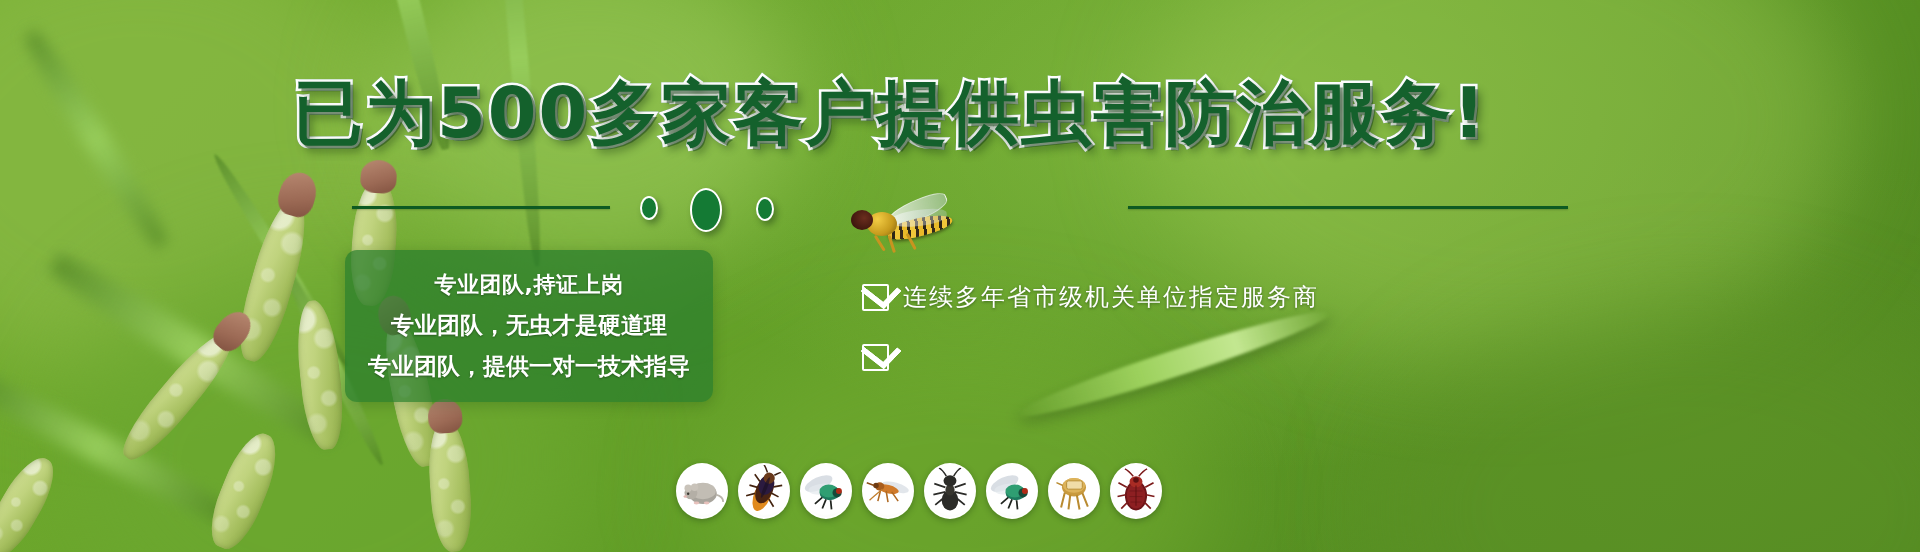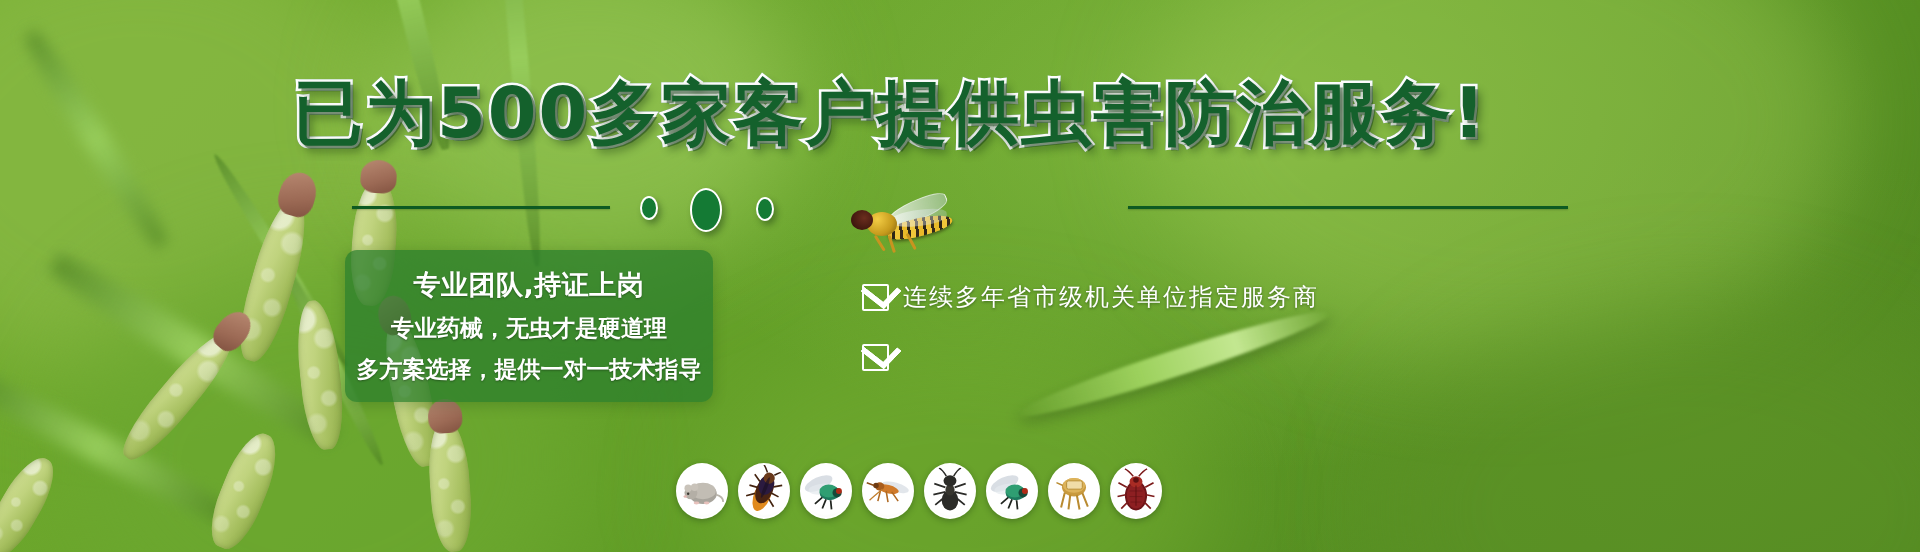--- a/index.html
+++ b/index.html
@@ -114,21 +114,21 @@
     border-radius:12px;
     display:flex; flex-direction:column; justify-content:center; align-items:center;
     gap:10px;
     box-shadow:0 3px 14px rgba(20,50,15,.22);
   }
   #panel .pline{
     color:#fff; font-family:"DejaVu Sans", sans-serif;
     font-weight:bold; white-space:nowrap;
     text-shadow:0 1px 2px rgba(0,0,0,.35);
   }
-  #panel .p1{ font-size:27px; letter-spacing:.5px; }
+  #panel .p1{ font-size:22px; letter-spacing:.5px; }
   #panel .p2{ font-size:23px; }
   #panel .p3{ font-size:23px; }
 
   
   #hoverfly{ position:absolute; left:845px; top:196px; width:120px; height:62px; }
   .hf-abd{
     position:absolute; left:42px; top:22px; width:66px; height:18px;
     transform:rotate(-13deg); border-radius:50% 60% 55% 45%;
     background:repeating-linear-gradient(96deg,#e8b92a 0 5px,#2c2416 5px 8px,#f0c63a 8px 13px,#35291a 13px 16px);
     box-shadow:0 2px 3px rgba(40,40,10,.5);
@@ -231,22 +231,22 @@
   <div id="divider">
     <div class="line l-left"></div>
     <div class="dot d-small1"></div>
     <div class="dot d-big"></div>
     <div class="dot d-small2"></div>
     <div class="line l-right"></div>
   </div>
 
   <div id="panel">
     <div class="pline p1">专业团队,持证上岗</div>
-    <div class="pline p2">专业药械，无虫才是硬道理</div>
-    <div class="pline p3">多方案选择，提供一对一技术指导</div>
+    <div class="pline p2">专业团队，无虫才是硬道理</div>
+    <div class="pline p3">专业团队，提供一对一技术指导</div>
   </div>
 
   <div id="hoverfly">
     <div class="hf-wing"></div>
     <div class="hf-abd"></div>
     <div class="hf-wing2"></div>
     <div class="hf-thx"></div>
     <div class="hf-head"></div>
     <div class="hf-leg" style="left:30px; top:38px; transform:rotate(58deg);"></div>
     <div class="hf-leg" style="left:44px; top:38px; transform:rotate(72deg);"></div>

